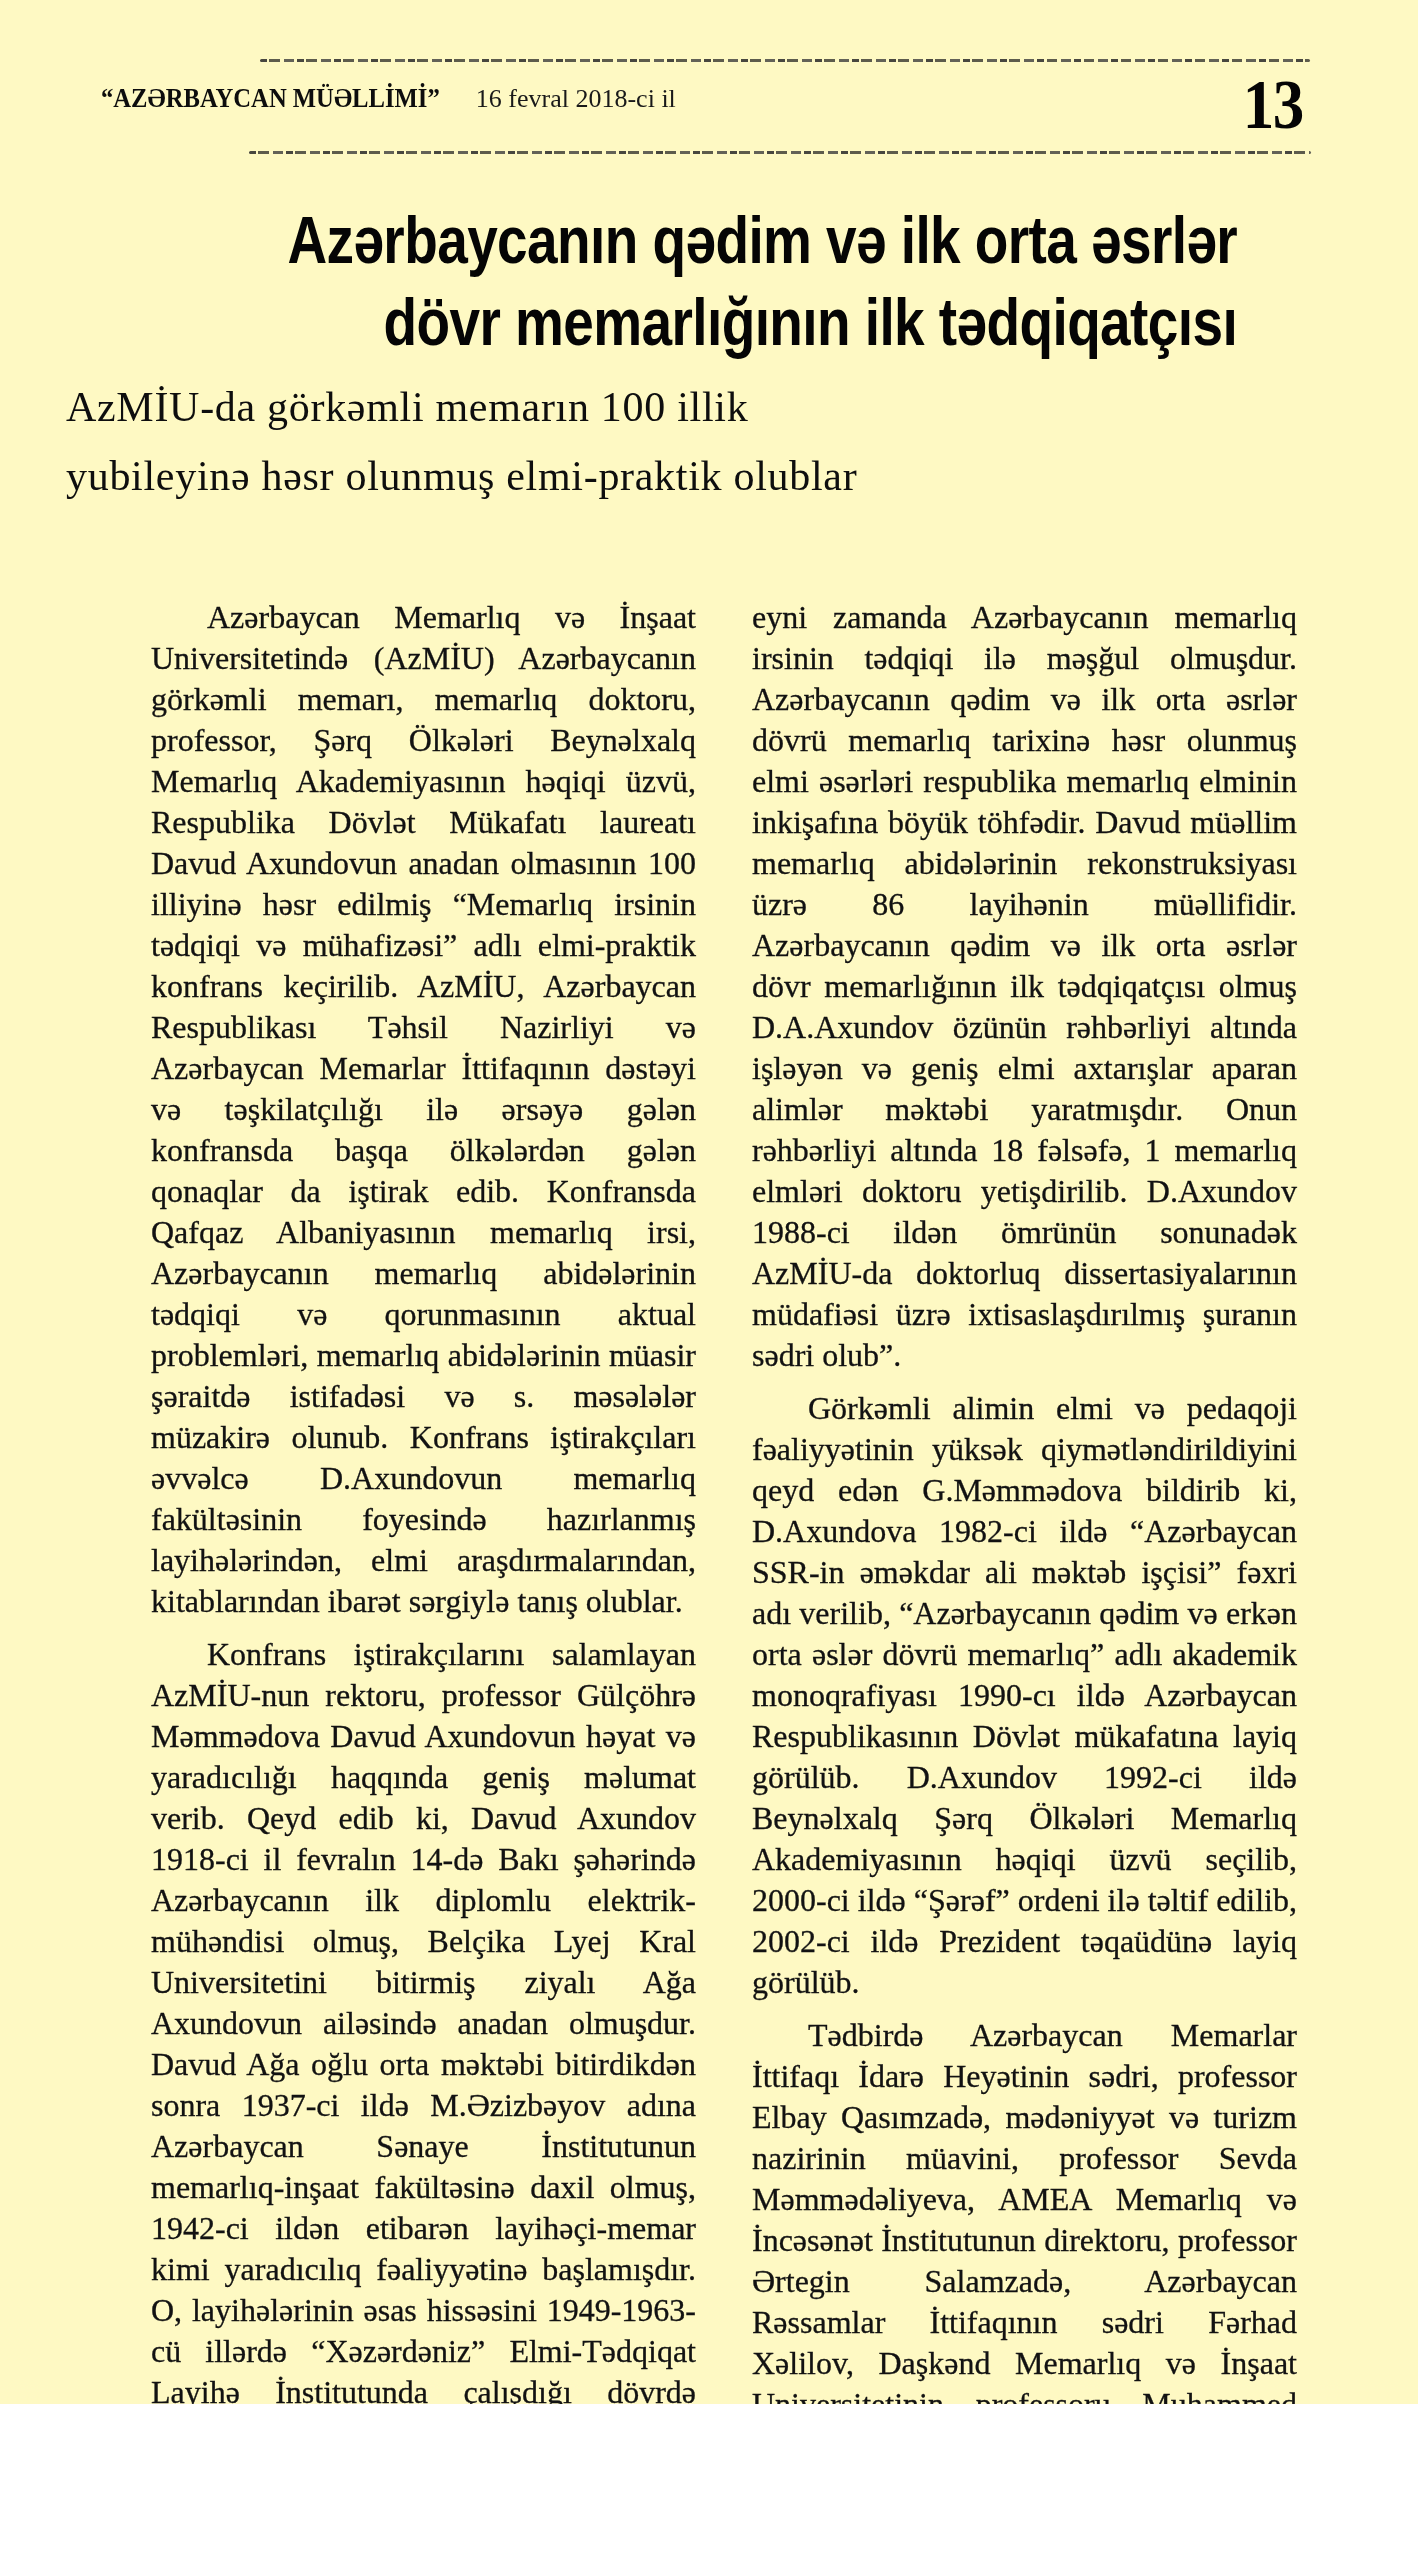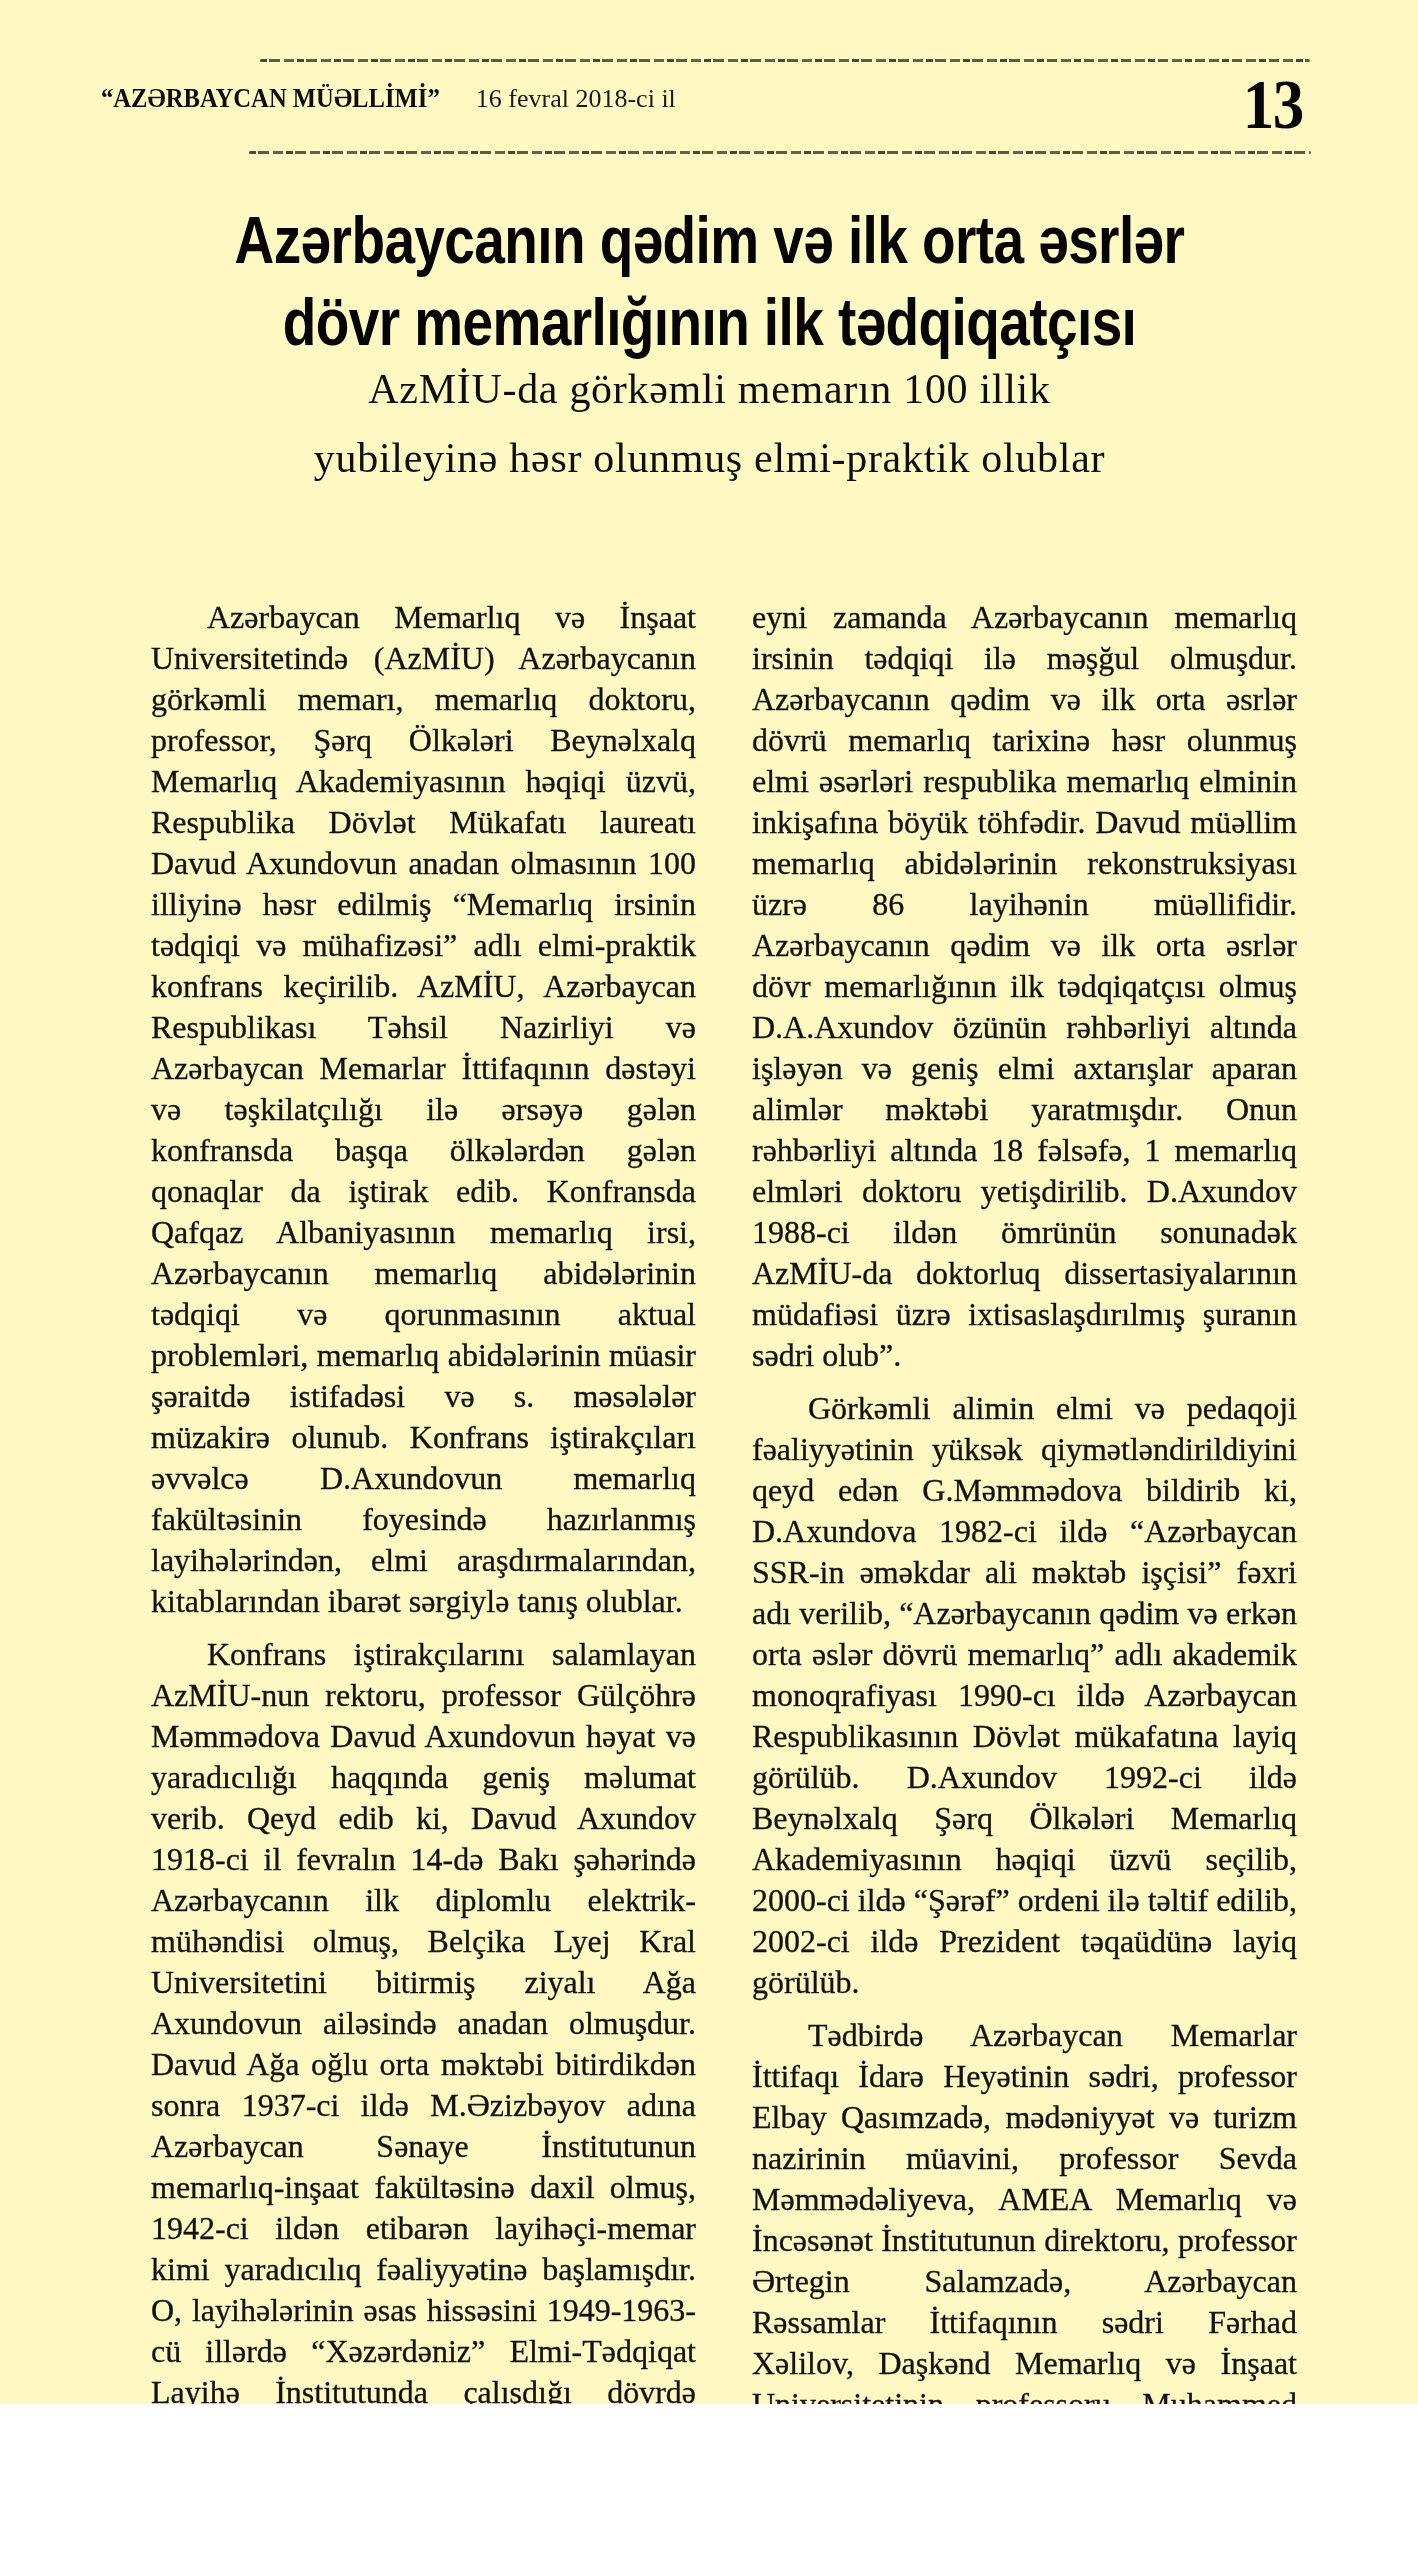--- a/index.html
+++ b/index.html
@@ -58,40 +58,40 @@
     letter-spacing: -1.5px;
     color: #050505;
     transform: scaleX(.9);
     transform-origin: 100% 0;
   }
 
   .headline {
     position: absolute;
     left: 66px; right: 66px; top: 199px;
     margin: 0;
-    text-align: center;
+    text-align: right;
     font-family: "Liberation Sans", sans-serif;
     font-weight: bold;
     font-size: 67px;
     line-height: 82px;
     color: #050505;
   }
   .headline .hl {
     display: block;
     transform: scaleX(.82);
     transform-origin: 50% 50%;
     letter-spacing: -0.7px;
     white-space: nowrap;
   }
 
   .subtitle {
     position: absolute;
-    left: 66px; right: 66px; top: 355px;
+    left: 66px; right: 66px; top: 373px;
     margin: 0;
-    text-align: center;
+    text-align: left;
     font-family: "Liberation Serif", serif;
     font-weight: normal;
     font-size: 42px;
     line-height: 69px;
     letter-spacing: 0.7px;
     color: #0e0e0e;
   }
   .subtitle .sl { display: block; white-space: nowrap; }
 
   .body {

